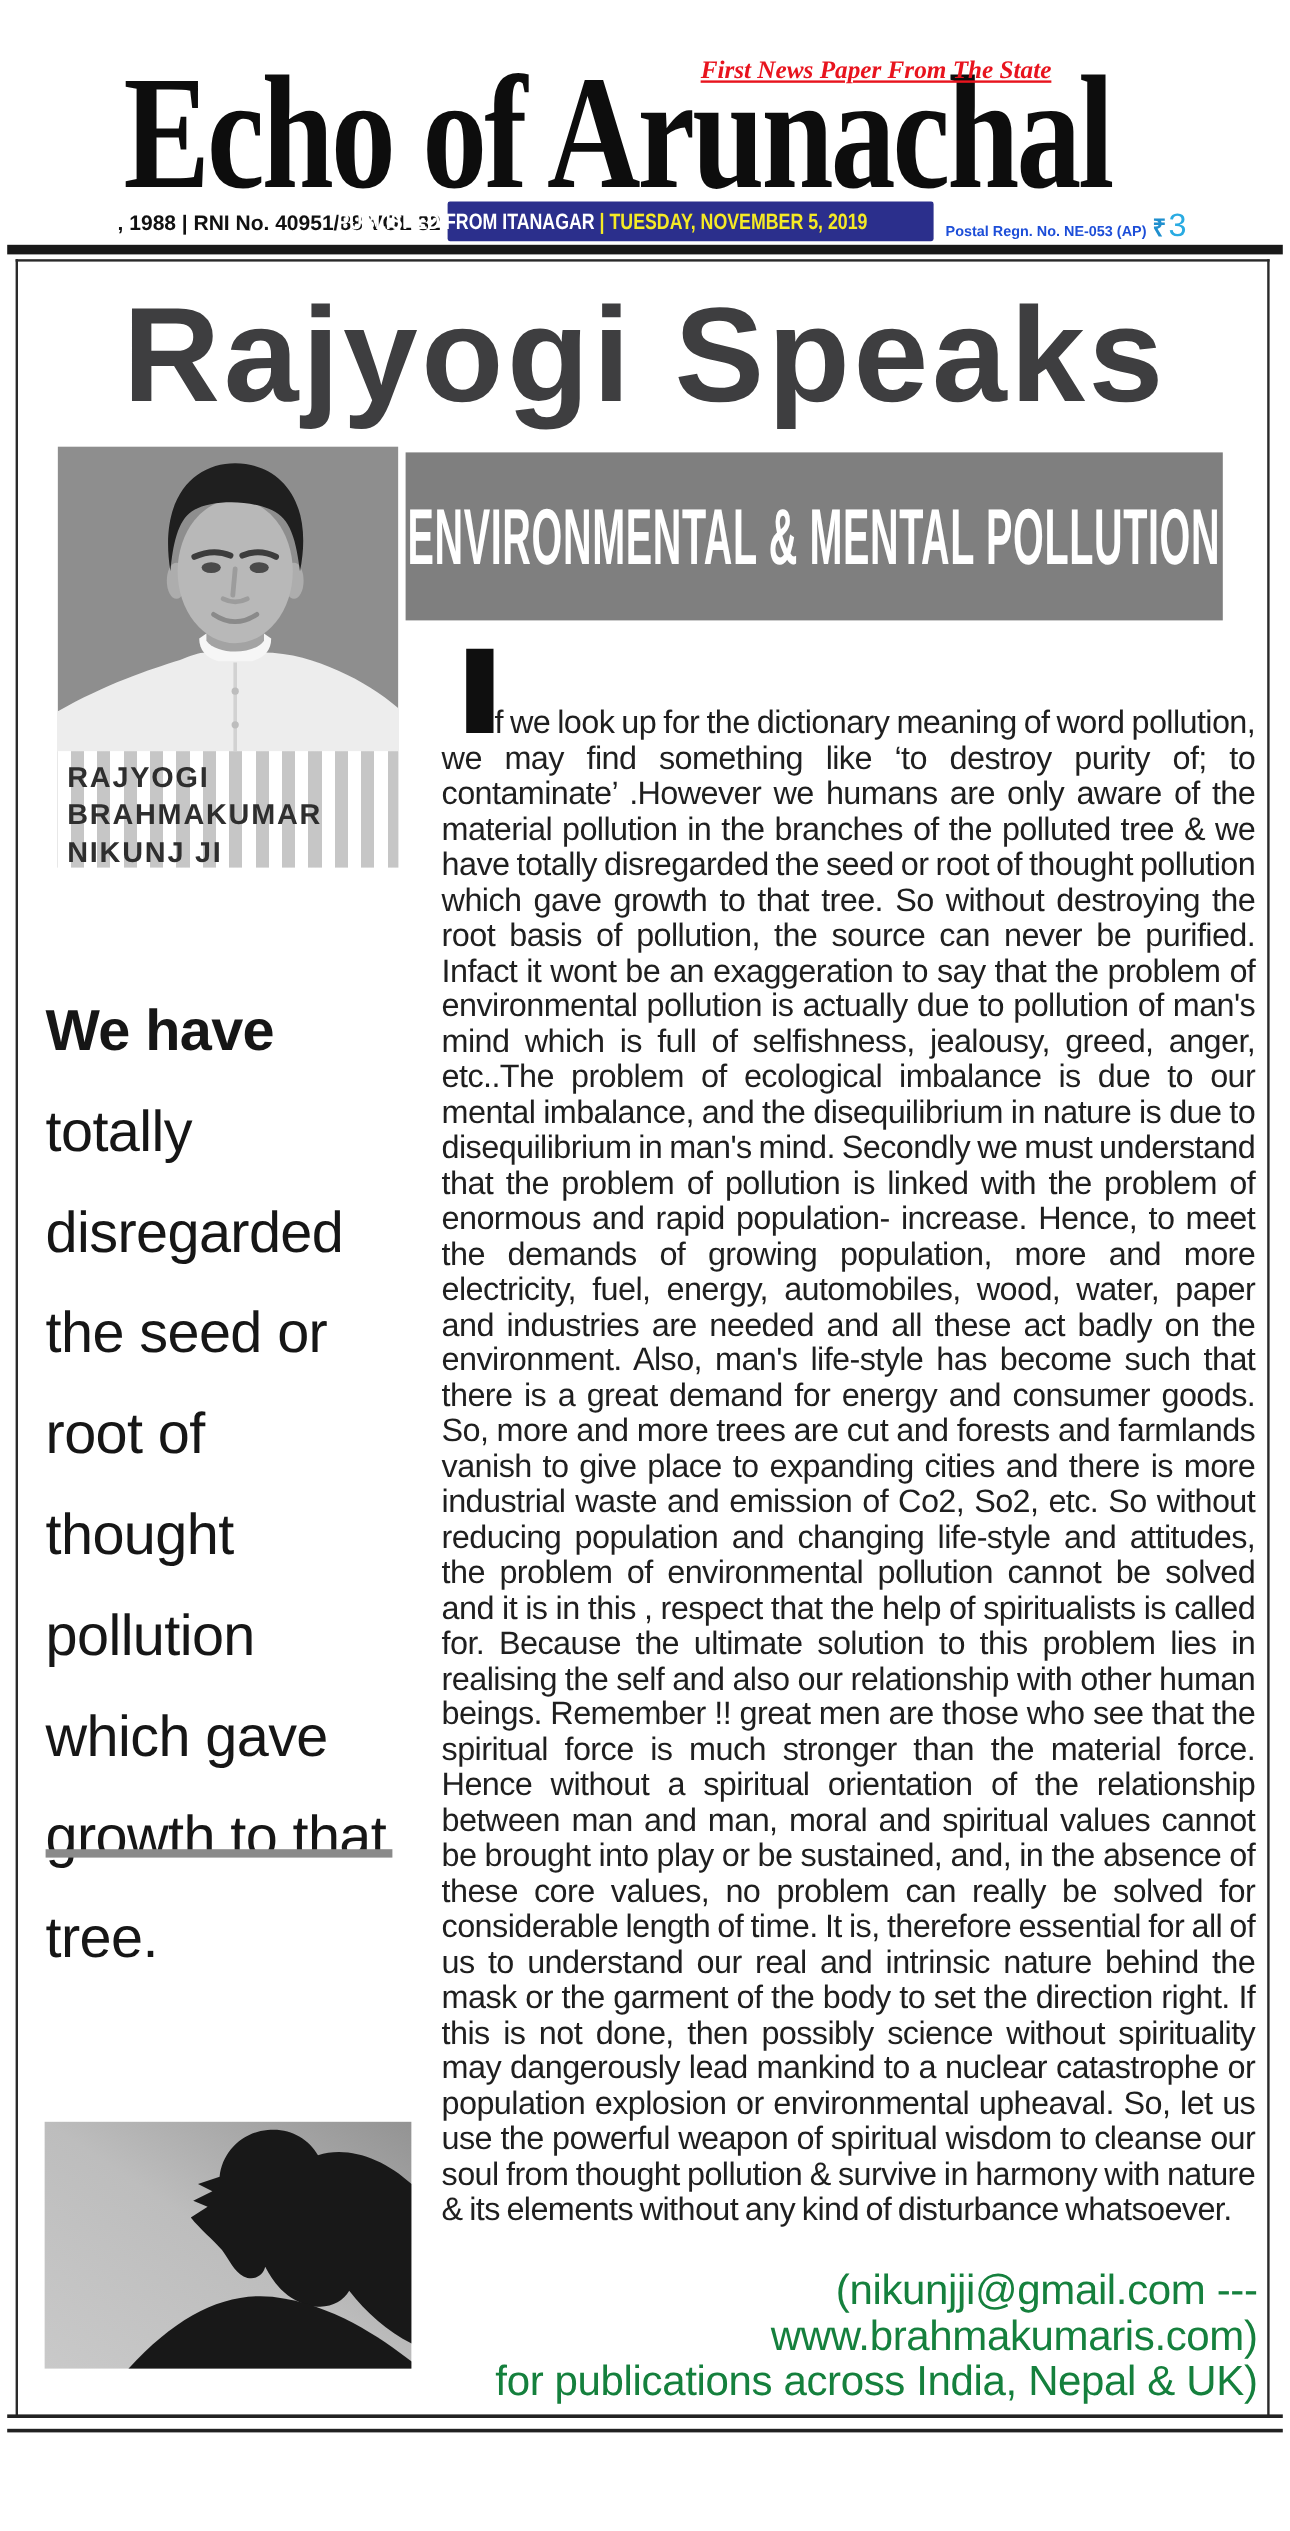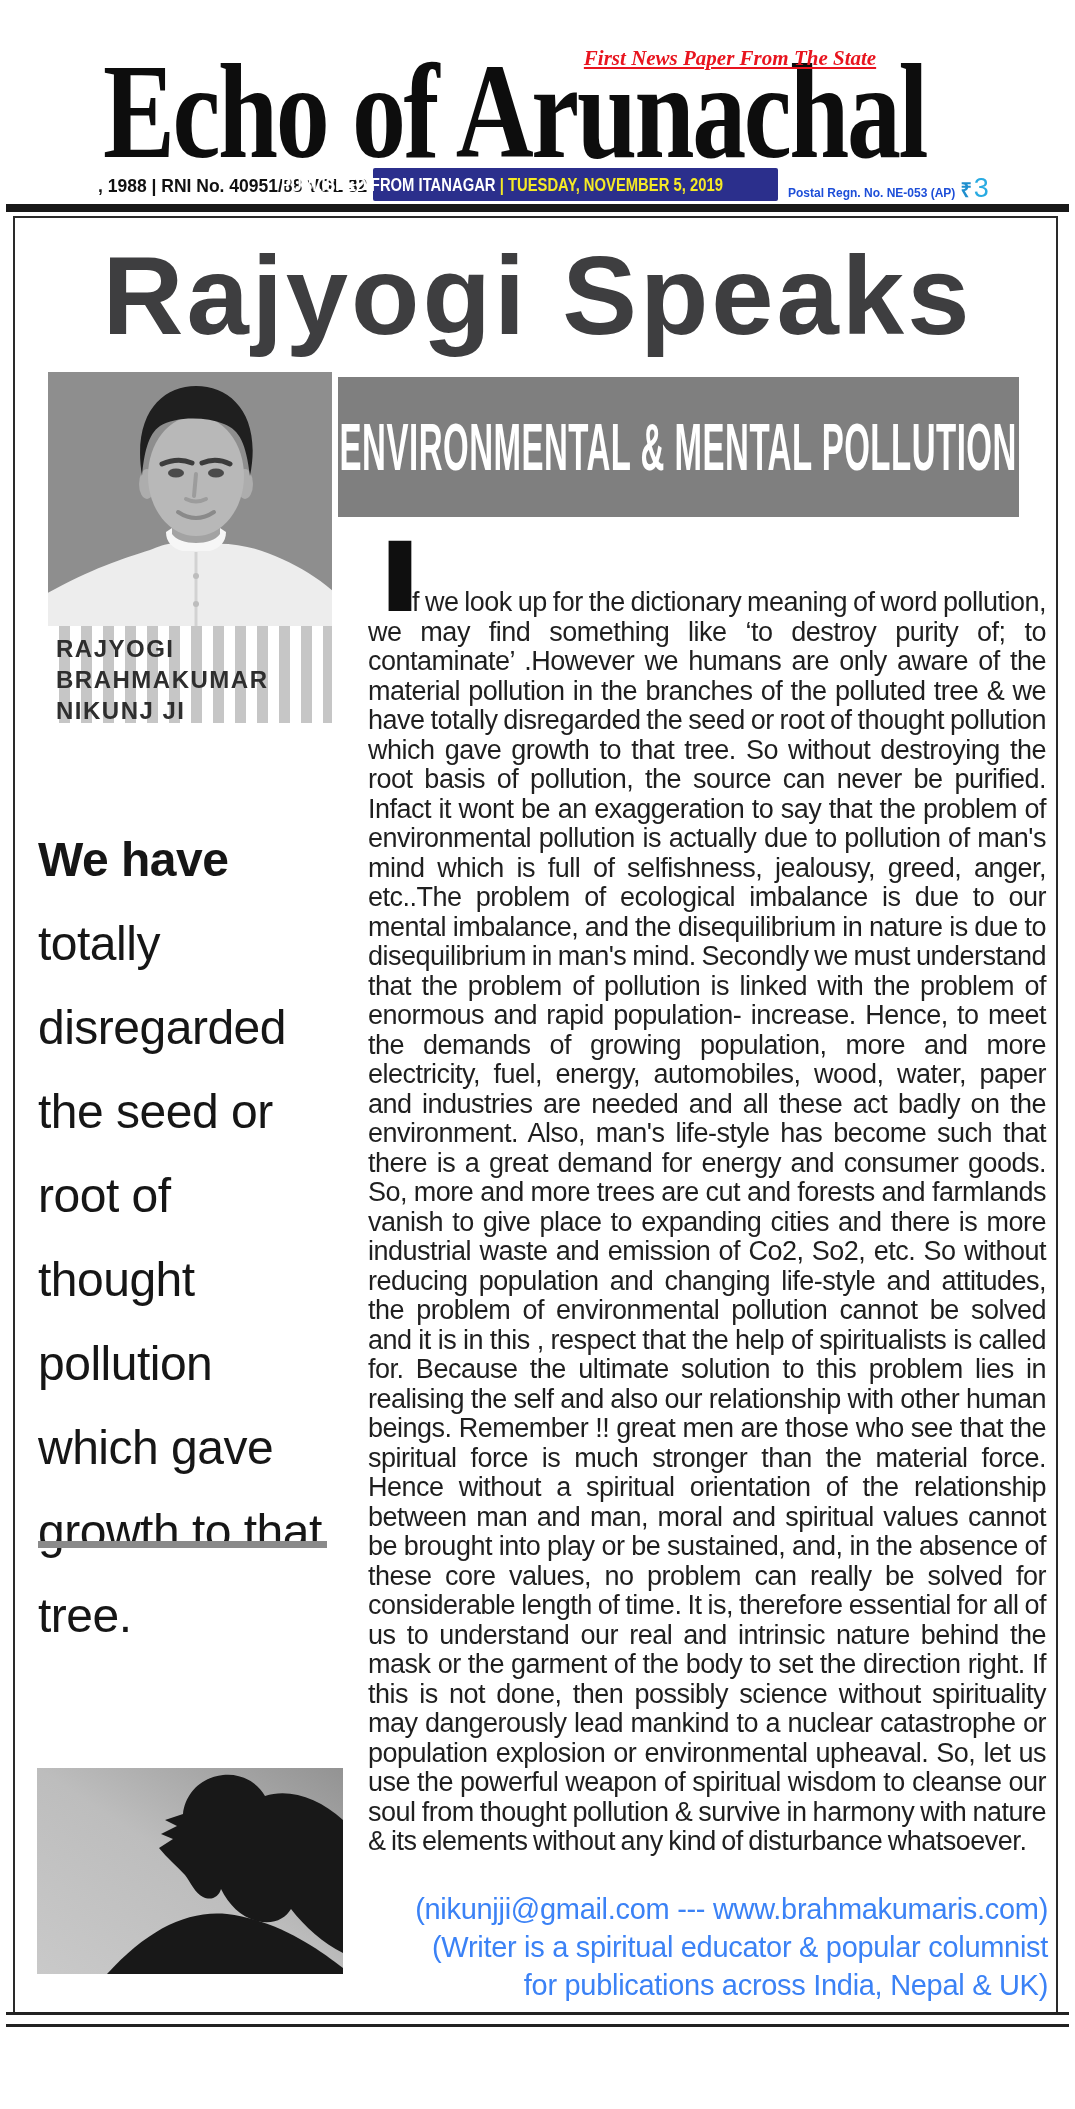--- a/index.html
+++ b/index.html
@@ -62,21 +62,21 @@
               color:#0f0f0f;transform:scaleX(1.55);transform-origin:left top;}
   .bodytext{position:absolute;left:368px;top:588px;width:678px;text-align:justify;
             font-size:27px;line-height:29.5px;letter-spacing:-0.5px;word-spacing:-1.5px;
             color:#1f1f1f;text-indent:44px;}
 
   
   .silhouette{position:absolute;left:37px;top:1768px;width:306px;height:206px;}
 
   
   .footer{position:absolute;left:340px;top:1890px;width:708px;text-align:right;
-          font-size:29px;line-height:38px;letter-spacing:-0.3px;color:#3b82f6;}
+          font-size:35px;line-height:38px;letter-spacing:-0.3px;color:#15803d;}
 </style>
 </head>
 <body>
 
 <div id="page">
 
   <div class="tagline">First News Paper From The State</div>
   <h1 class="masthead" style="margin:0;"><span>Echo of Arunachal</span></h1>
 
   <div class="infoline-left">, 1988 | RNI No. 40951/88 VOL 32 No. 244</div>
@@ -161,19 +161,18 @@
                C174,133 182,129 184,121
                C192,137 204,149 220,153
                C236,157 248,151 254,141
                C268,159 286,175 306,185 Z" fill="#181818"></path>
       <path d="M70,206 C110,162 150,142 190,146 C240,152 280,180 306,200 L306,206 Z" fill="#181818"></path>
     </svg>
   </div>
 
   <div class="footer">
     <div>(nikunjji@gmail.com --- www.brahmakumaris.com)</div>
-    <div>(Writer is a spiritual educator &amp; popular columnist</div>
     <div>for publications across India, Nepal &amp; UK)</div>
   </div>
 
   <div class="bottom-double"></div>
 
 </div>
 
 </body></html>

